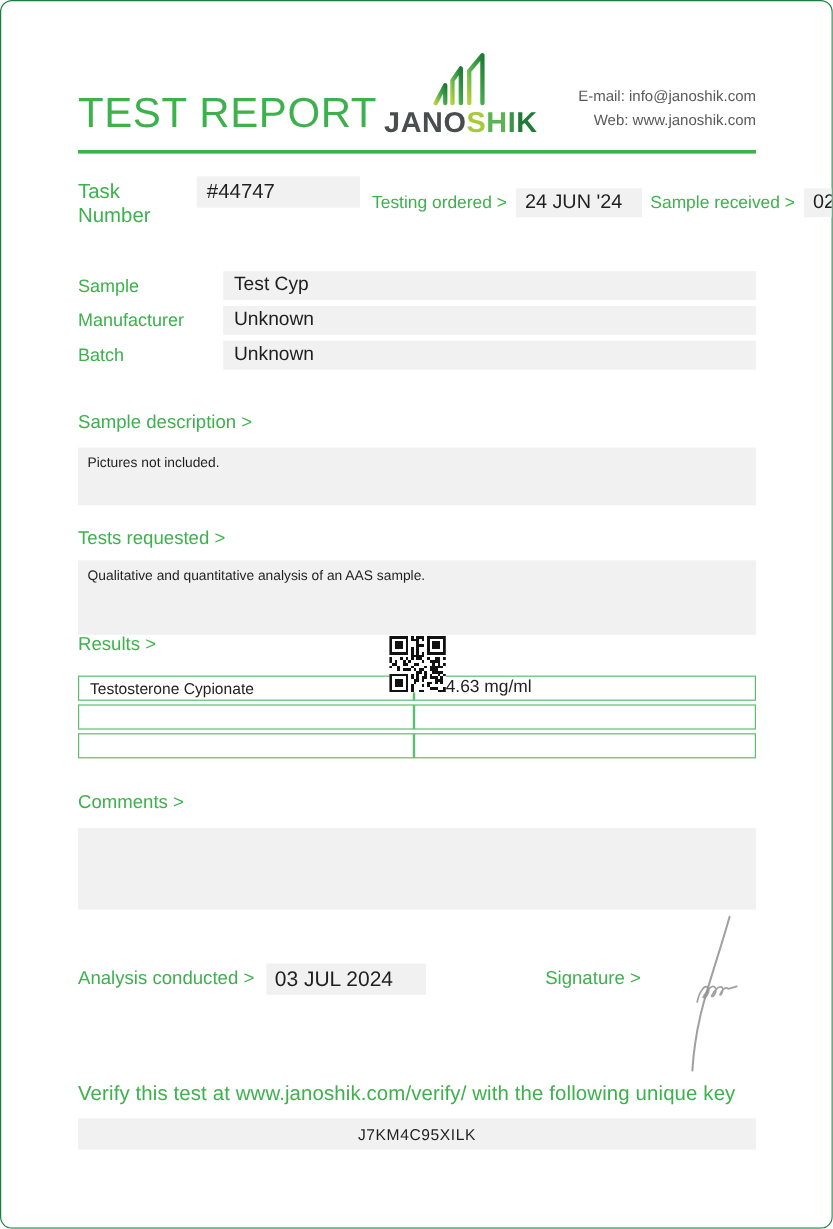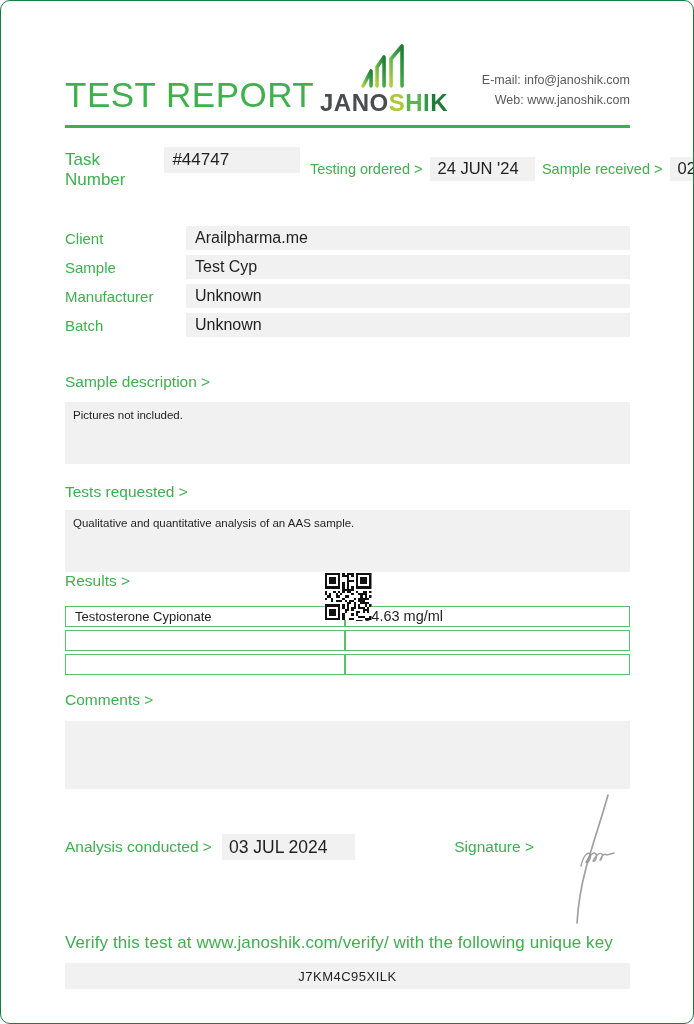--- a/index.html
+++ b/index.html
@@ -57,21 +57,21 @@
   .info-label { width:121px; color:var(--green,#3cb14c); font-size:15px; }
   .info-box {
     flex:1; height:24px; background:var(--box_bg,#f1f1f1);
     display:flex; align-items:center; padding-left:9px; font-size:16px;
   }
 
   
   .section-heading { color:var(--green,#3cb14c); font-size:15.5px; line-height:1.2; }
   .desc-heading { margin-top:36px; }
   .desc-box {
-    margin-top:10px; height:62px; background:var(--box_bg,#f1f1f1);
+    margin-top:10px; height:48px; background:var(--box_bg,#f1f1f1);
     font-size:11.5px; padding:6px 8px; line-height:1.3;
   }
   .tests-heading { margin-top:19px; }
   .tests-box {
     margin-top:9px; height:62px; background:var(--box_bg,#f1f1f1);
     font-size:11.5px; padding:6px 8px; line-height:1.3;
   }
 
   
   .results-section { position:relative; }
@@ -83,21 +83,21 @@
   .results-table { width:100%; border-collapse:separate; border-spacing:0 3px; margin-top:12px; }
   .results-table td {
     border:1.6px solid var(--table_border,#5dbf6e);
     height:21px; background:#fff; padding:1px 4px 1px 9px;
     font-size:13px; vertical-align:middle; white-space:nowrap;
   }
   .results-table td.result-value { font-size:14.5px; }
   .col-substance { width:49.6%; }
 
   
-  .comments-heading { margin-top:13px; }
+  .comments-heading { margin-top:25px; }
   .comments-box { margin-top:12px; height:68px; background:var(--box_bg,#f1f1f1); font-size:11.5px; padding:6px 8px; }
 
   
   .analysis-row { display:flex; justify-content:space-between; align-items:center; margin-top:45px; position:relative; }
   .analysis-left { display:flex; align-items:center; }
   .analysis-label { color:var(--green,#3cb14c); font-size:15.5px; white-space:nowrap; }
   .analysis-box {
     width:133px; height:26px; background:var(--box_bg,#f1f1f1);
     display:flex; align-items:center; padding-left:7px;
     font-size:17.5px; margin-left:10px; white-space:nowrap;
@@ -162,24 +162,20 @@
         <div class="date-box">24 JUN '24</div>
       </div>
       <div class="date-row">
         <div class="date-label">Sample received &gt;</div>
         <div class="date-box">02 JUL '24</div>
       </div>
     </div>
   </div>
 
   <div class="info">
-    <div class="info-row">
-      <div class="info-label">Client</div>
-      <div class="info-box">Arailpharma.me</div>
-    </div>
     <div class="info-row">
       <div class="info-label">Sample</div>
       <div class="info-box">Test Cyp</div>
     </div>
     <div class="info-row">
       <div class="info-label">Manufacturer</div>
       <div class="info-box">Unknown</div>
     </div>
     <div class="info-row">
       <div class="info-label">Batch</div>

